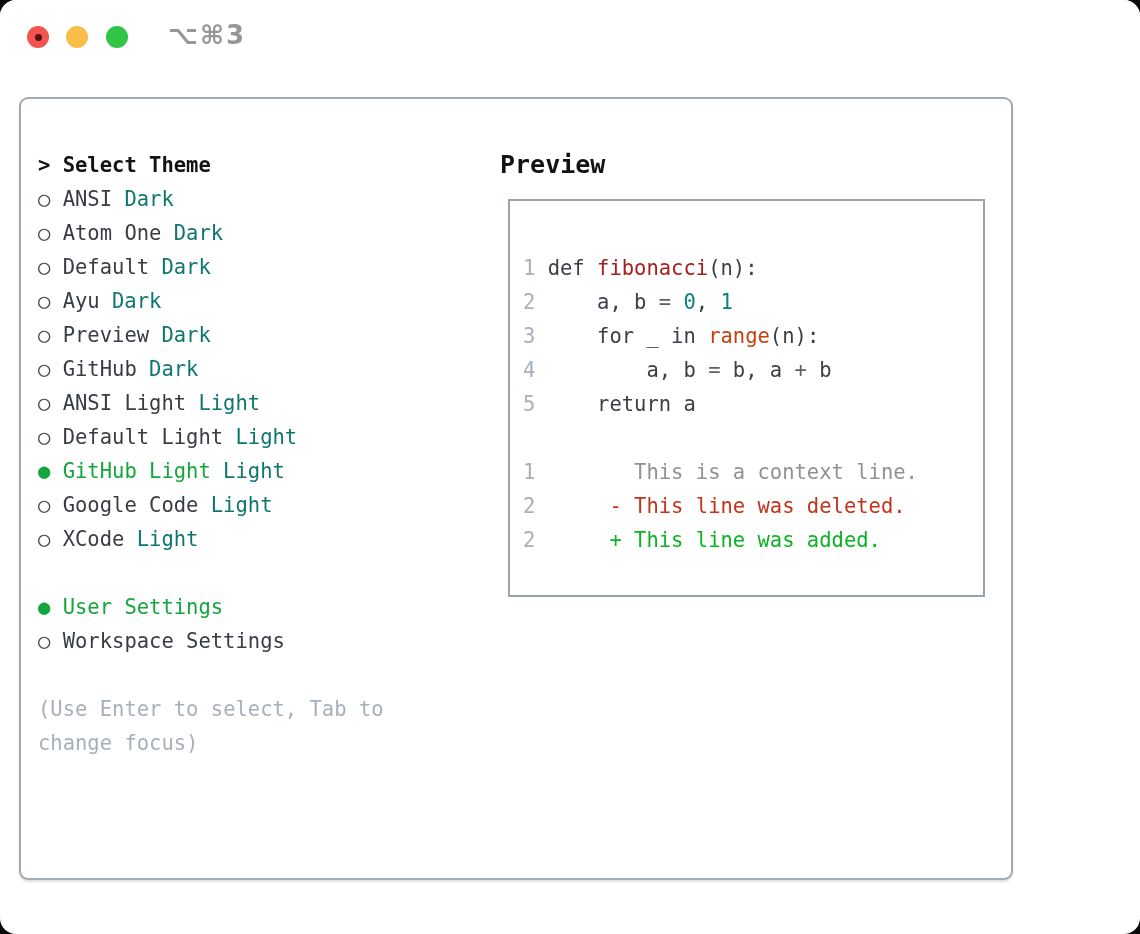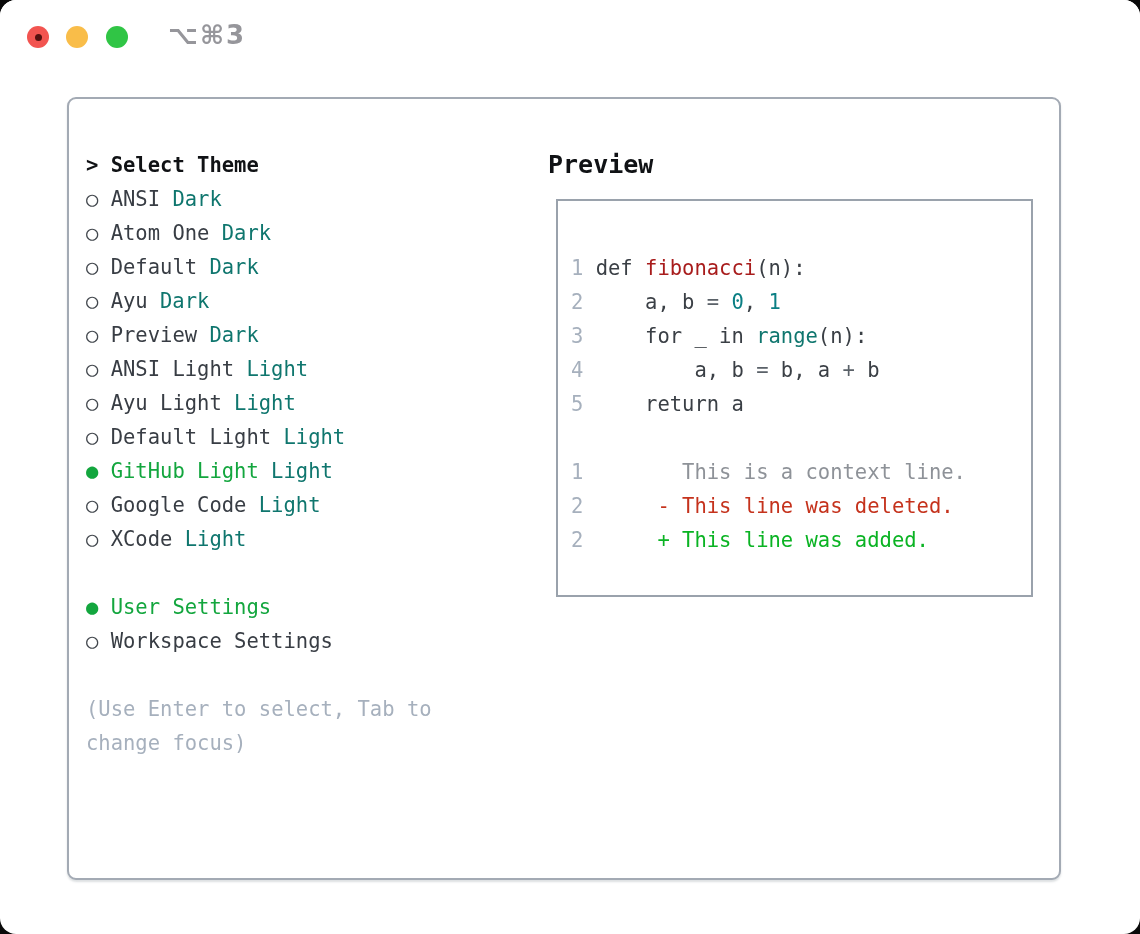--- a/index.html
+++ b/index.html
@@ -17,21 +17,20 @@
   .tl-dot{width:7px;height:7px;border-radius:50%;background:#551110;}
   .win-title{
     position:absolute;left:168px;top:20px;font-family:"DejaVu Sans","Liberation Sans",sans-serif;
     font-size:26px;font-weight:bold;color:#96969b;letter-spacing:2px;
   }
   
   .panel{
     position:absolute;left:19px;top:97px;width:994px;height:783px;
     border:2px solid #a3aab4;border-radius:9px;background:#ffffff;box-sizing:border-box;
     box-shadow:0 2px 2px rgba(120,130,140,0.25);
-    margin-left:48px;
   }
   .tui{font-size:20.5px;line-height:34px;color:#383d44;}
   .left-col{position:absolute;left:17px;top:49px;}
   .tui-row{height:34px;white-space:pre;}
   .tui-row .bullet{color:#42474d;}
   .tui-row .lbl{padding-left:1ch;color:#383d44;}
   .tui-row .suffix{padding-left:1ch;color:#0f766e;text-align:right;}
   .tui-row.sel .bullet,.tui-row.sel .lbl{color:#13a63e;}
   .hdr{font-weight:bold;color:#101215;}
   .hdr .pointer{padding-right:1ch;}
@@ -44,21 +43,21 @@
     position:absolute;left:487px;top:100px;width:477px;height:398px;
     border:2px solid #9aa2ac;background:#ffffff;box-sizing:border-box;
     padding:50px 0 0 13px;overflow:hidden;
   }
   .cl{height:34px;line-height:34px;white-space:pre;font-size:20.5px;}
   .ln{color:#a6b0bd;}
   .d{color:#3a3f45;}
   .fn{color:#a81c1c;}
   .op{color:#5a6168;}
   .num{color:#0b7f84;}
-  .blue{color:#0f766e;}
+  .blue{color:#c2410c;}
   .ctx{color:#8e9298;}
   .del{color:#c5321c;}
   .add{color:#0ab323;}
 </style>
 </head>
 <body>
 
 <div class="window">
 
   <div class="titlebar">
@@ -73,22 +72,22 @@
   <div class="panel tui">
 
     <div class="left-col">
       <div class="tui-row hdr"><span class="pointer">&gt;</span><span class="lbl">Select Theme</span></div>
 
       <div class="tui-row"><span class="bullet">○</span><span class="lbl">ANSI</span><span class="suffix">Dark</span></div>
       <div class="tui-row"><span class="bullet">○</span><span class="lbl">Atom One</span><span class="suffix">Dark</span></div>
       <div class="tui-row"><span class="bullet">○</span><span class="lbl">Default</span><span class="suffix">Dark</span></div>
       <div class="tui-row"><span class="bullet">○</span><span class="lbl">Ayu</span><span class="suffix">Dark</span></div>
       <div class="tui-row"><span class="bullet">○</span><span class="lbl">Preview</span><span class="suffix">Dark</span></div>
+      <div class="tui-row"><span class="bullet">○</span><span class="lbl">GitHub</span><span class="suffix">Dark</span></div>
       <div class="tui-row"><span class="bullet">○</span><span class="lbl">ANSI Light</span><span class="suffix">Light</span></div>
-      <div class="tui-row"><span class="bullet">○</span><span class="lbl">Ayu Light</span><span class="suffix">Light</span></div>
       <div class="tui-row"><span class="bullet">○</span><span class="lbl">Default Light</span><span class="suffix">Light</span></div>
       <div class="tui-row sel"><span class="bullet">●</span><span class="lbl">GitHub Light</span><span class="suffix">Light</span></div>
       <div class="tui-row"><span class="bullet">○</span><span class="lbl">Google Code</span><span class="suffix">Light</span></div>
       <div class="tui-row"><span class="bullet">○</span><span class="lbl">XCode</span><span class="suffix">Light</span></div>
 
       <div class="tui-row"></div>
 
       <div class="tui-row sel"><span class="bullet">●</span><span class="lbl">User Settings</span></div>
       <div class="tui-row"><span class="bullet">○</span><span class="lbl">Workspace Settings</span></div>
 

